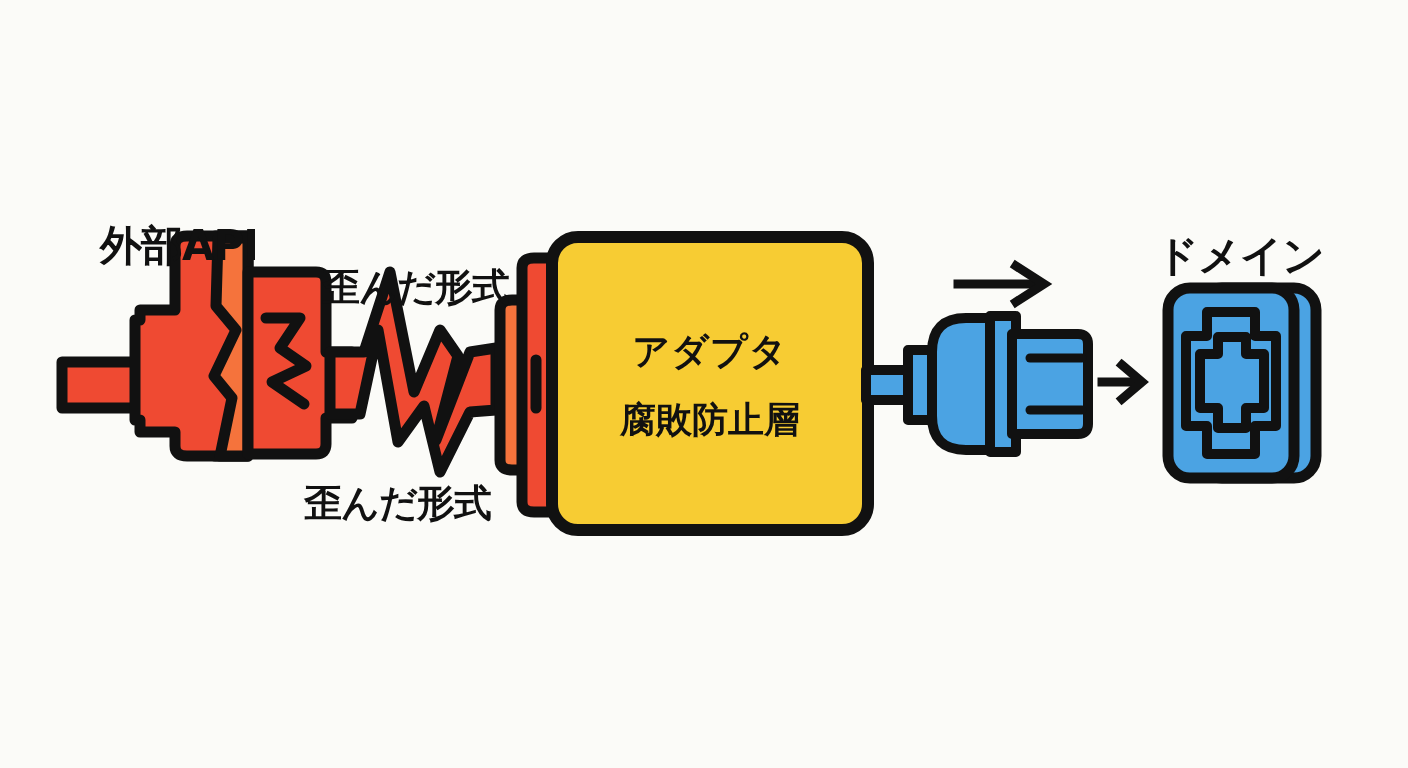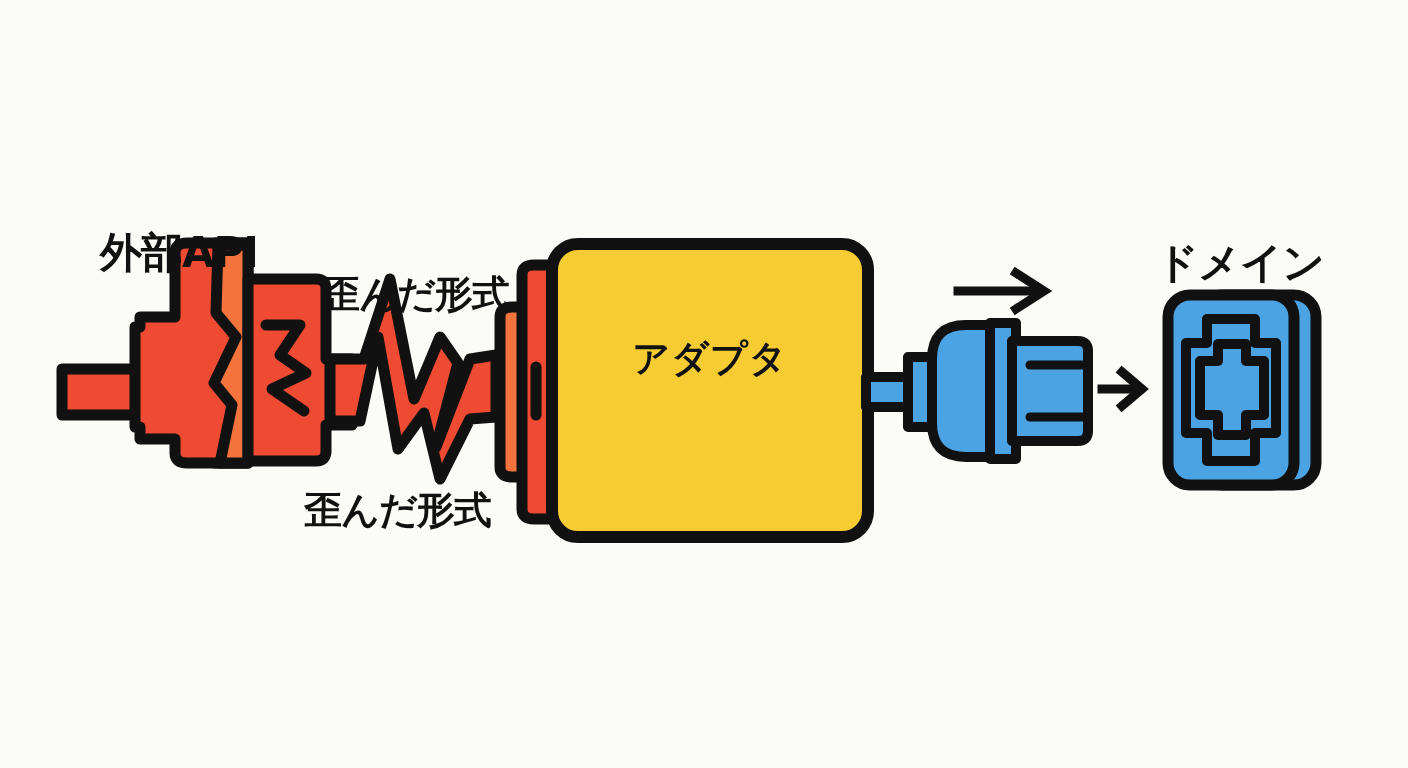--- a/index.html
+++ b/index.html
@@ -10,21 +10,21 @@
     width: 1408px;
     height: 768px;
     background: #fbfbf8;
     font-family: "DejaVu Sans", "Liberation Sans", sans-serif;
     overflow: hidden;
     position: relative;
   }
   #stage {
     position: absolute;
     left: 0;
-    top: 7px;
+    top: 0;
     width: 1408px;
     height: 716px;
   }
   #stage svg {
     display: block;
   }
   .lbl {
     position: absolute;
     font-family: "DejaVu Sans", "Liberation Sans", sans-serif;
     font-weight: bold;
@@ -259,15 +259,16 @@
   </svg>
 
   <div class="lbl" id="label-external-api">外部API</div>
 
   <div class="lbl" id="label-distorted-top">歪んだ形式</div>
 
   <div class="lbl" id="label-distorted-bottom">歪んだ形式</div>
 
   <div class="adapter-text" id="adapter-title">アダプタ</div>
 
+  <div class="adapter-text" id="adapter-subtitle">腐敗防止層</div>
 
   <div class="lbl" id="label-domain">ドメイン</div>
 </div>
 
 </body></html>

